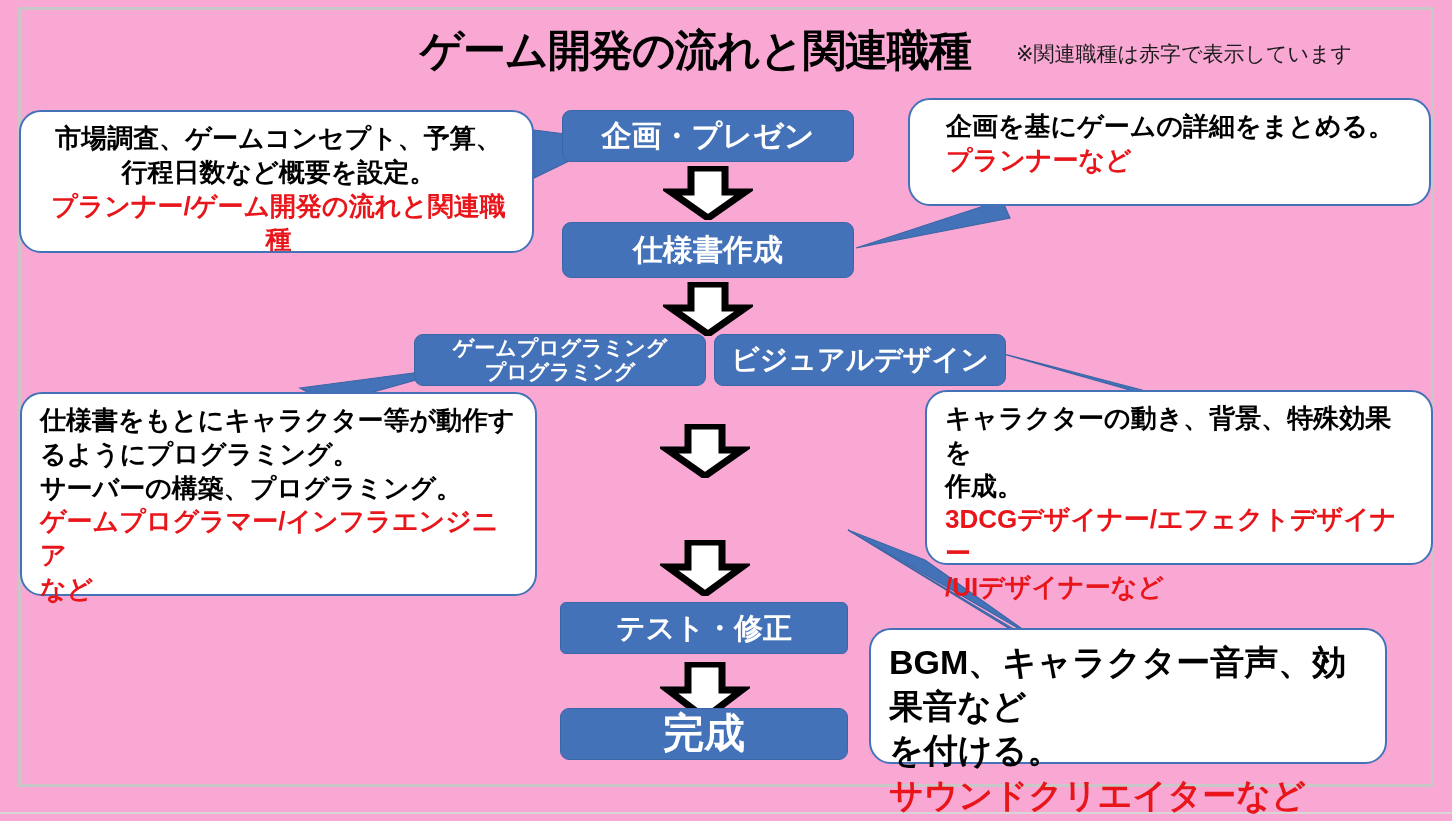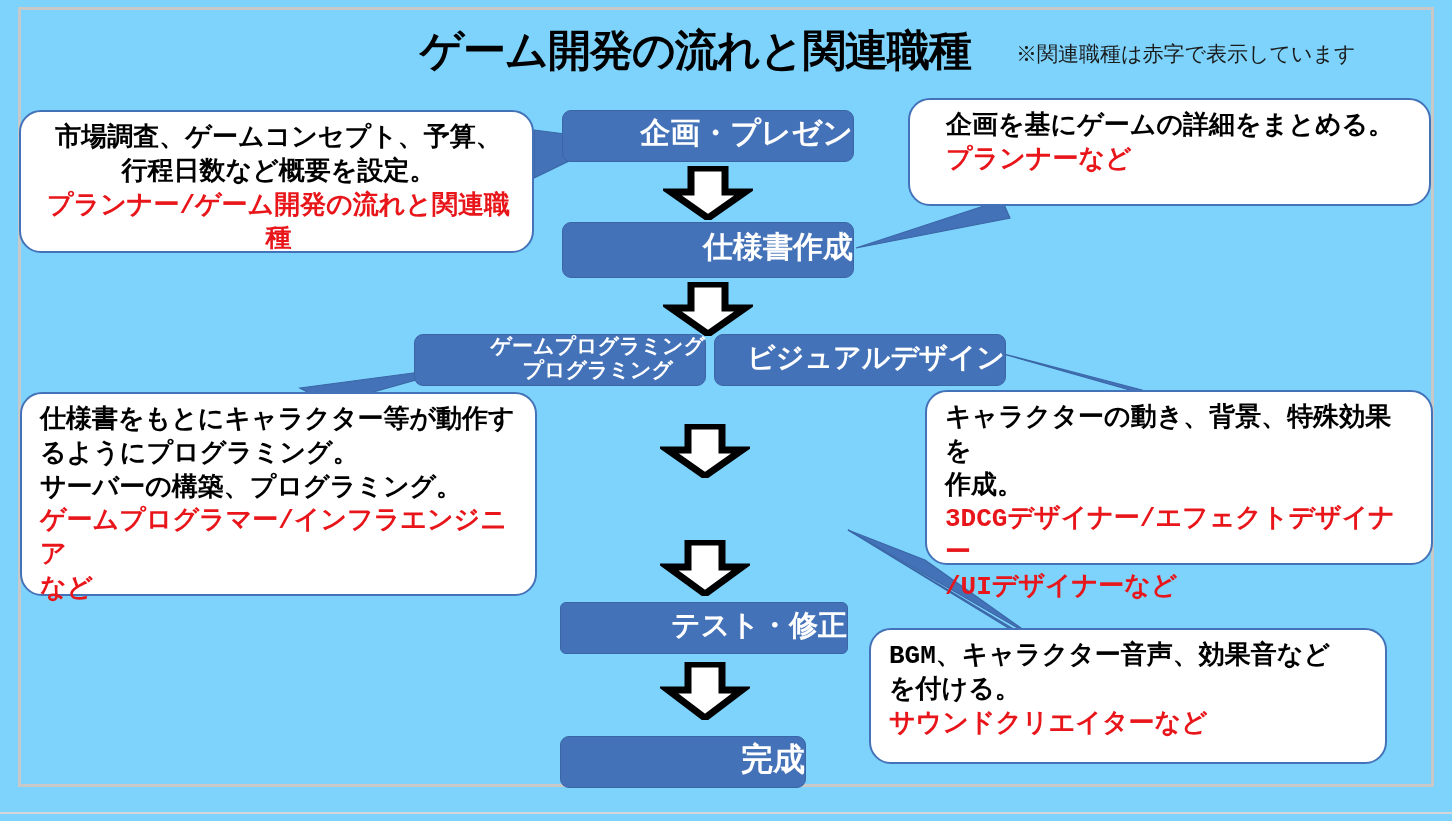--- a/index.html
+++ b/index.html
@@ -4,23 +4,22 @@
 <style>
   html,body{margin:0;padding:0;background:#ffffff;}
   body{
     width:1452px;height:821px;
     font-family:"Liberation Sans","DejaVu Sans",sans-serif;
     overflow:hidden;
   }
   #canvas{
     position:relative;
     width:1452px;height:821px;
-    background:#7dd3fc;
-    box-sizing:border-box;
-    font-family:Liberation Mono, monospace;
+    background:#f9a8d4;
+    box-sizing:border-box;
   }
   
   #frame{
     position:absolute;
     left:18px;top:7px;
     width:1416px;height:780px;
     border:3px solid #c8c8c8;
     box-sizing:border-box;
     pointer-events:none;
   }
@@ -52,33 +51,33 @@
   
   .flowbox{
     position:absolute;
     background:#4472B8;
     border:1px solid #3b66a6;
     border-radius:9px;
     color:#ffffff;
     font-weight:bold;
     display:flex;
     align-items:center;
-    justify-content:flex-end;
+    justify-content:center;
     text-align:center;
     line-height:1.12;
     box-sizing:border-box;
     z-index:5;
   }
   #box-plan      {left:562px; top:110px; width:292px; height:52px; font-size:30px;}
   #box-spec      {left:562px; top:222px; width:292px; height:56px; font-size:30px;}
   #box-prog      {left:414px; top:334px; width:292px; height:52px; font-size:21px;}
   #box-visual    {left:714px; top:334px; width:292px; height:52px; font-size:28px;}
   #box-sound     {left:560px; top:480px; width:288px; height:50px; font-size:24px;}
   #box-test      {left:560px; top:602px; width:288px; height:52px; font-size:29px;border-radius:6px;}
-  #box-complete  {left:560px; top:736px; width:246px; height:52px; font-size:32px;}
+  #box-complete  {left:560px; top:708px; width:288px; height:52px; font-size:41px;}
 
   
   .blockarrow{position:absolute;z-index:4;}
 
   
   .callout{
     position:absolute;
     background:#ffffff;
     border:2.4px solid #4472B8;
     border-radius:22px;
@@ -87,21 +86,21 @@
     padding:10px 14px 10px 18px;
     color:#000000;
     font-weight:bold;
     line-height:1.30;
   }
   .callout .red{color:#E8161A;}
   #callout-plan   {left:19px;  top:110px; width:515px; height:143px; font-size:26px;text-align:center;}
   #callout-spec   {left:908px; top:98px;  width:523px; height:108px; font-size:26px;padding-left:36px;}
   #callout-prog   {left:20px;  top:392px; width:517px; height:204px; font-size:26px;}
   #callout-visual {left:925px; top:390px; width:508px; height:175px; font-size:26px;}
-  #callout-bgm    {left:869px; top:628px; width:518px; height:136px; font-size:26px;}
+  #callout-bgm    {left:869px; top:628px; width:518px; height:136px; font-size:34px;}
 
   
   #tails{
     position:absolute;left:0;top:0;
     width:1452px;height:821px;
     z-index:3;
     pointer-events:none;
   }
   .tail-fill{fill:#4472B8;stroke:#3b66a6;stroke-width:1.2;}
 </style>

